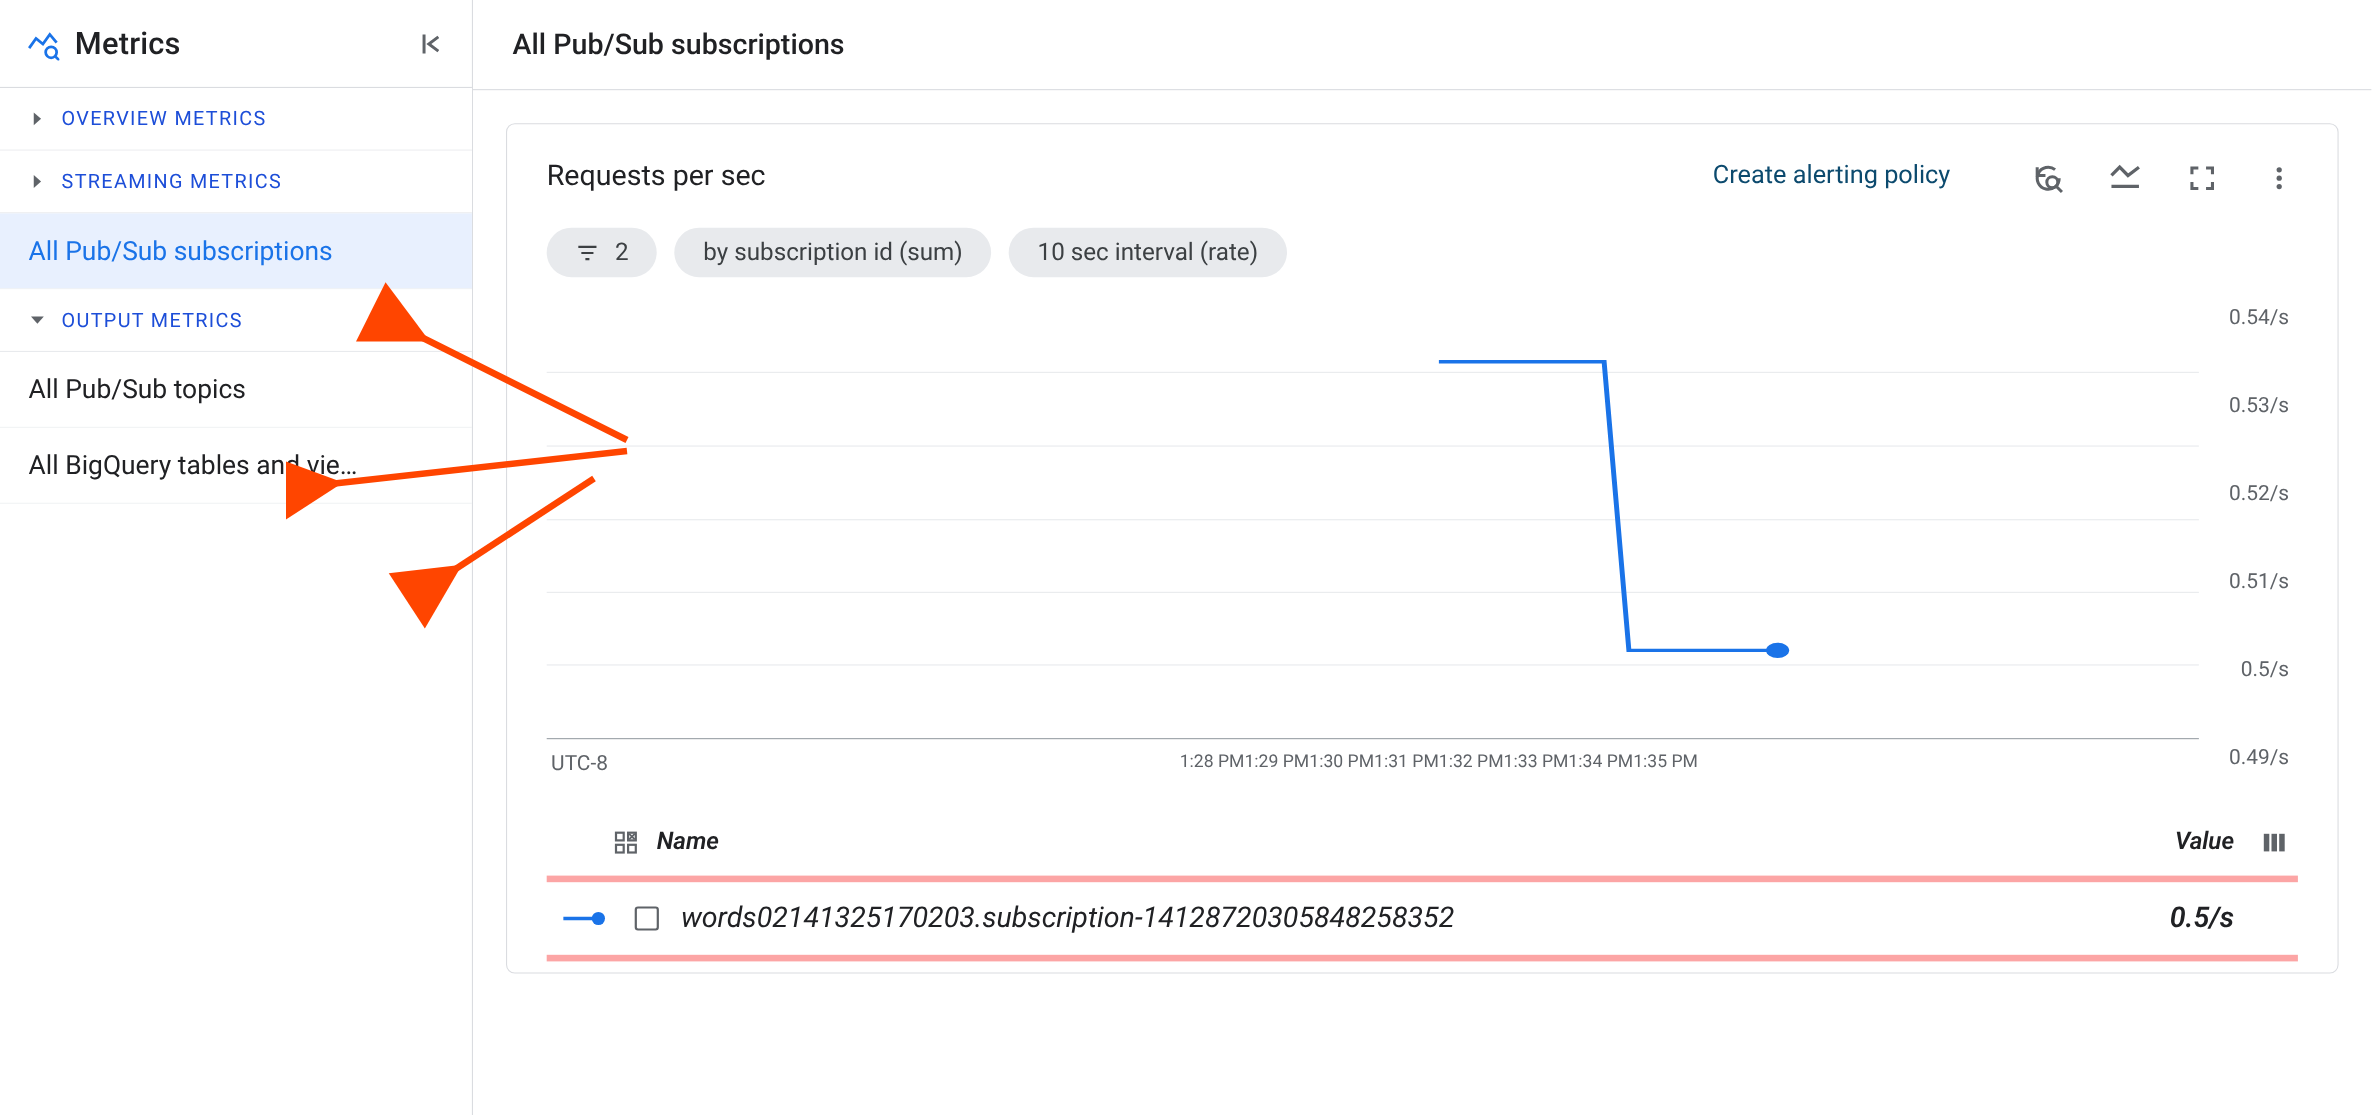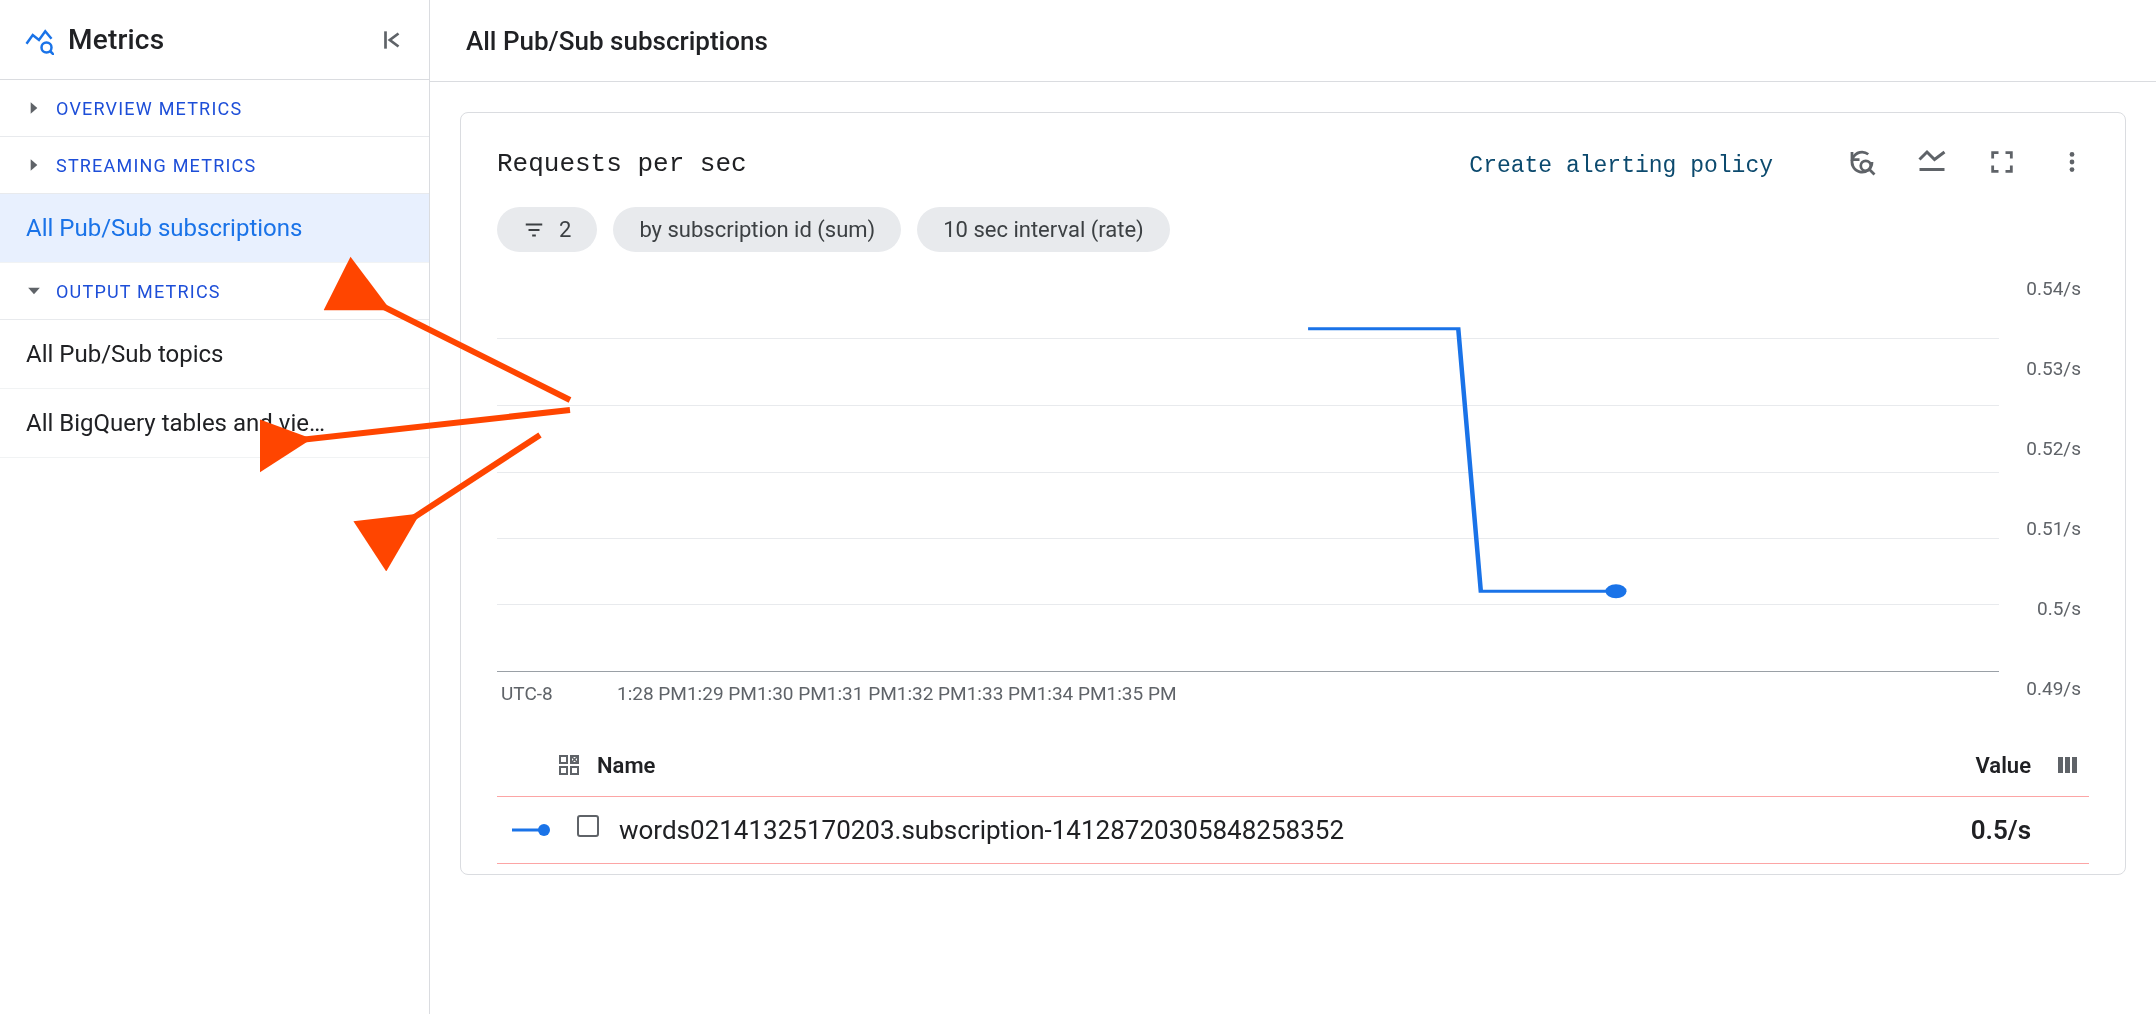--- a/index.html
+++ b/index.html
@@ -96,23 +96,22 @@
     flex:1;
   }
   .card {
     border: 1px solid #dadce0;
     border-radius: 8px;
     padding: 32px 36px 10px;
     background: #fff;
   }
   .card-header {
     display: flex;
-    align-items: flex-end;
+    align-items: flex-start;
     margin-bottom: 28px;
-    font-family: Liberation Mono, monospace;
   }
   .card-title {
     font-size: 26px;
     font-weight: 400;
     flex: 1;
   }
   .link-btn {
     color: #0c4a6e;
     font-size: 23px;
     cursor: pointer;
@@ -159,33 +158,34 @@
   .y-tick {
     position: absolute; right: 8px; transform: translateY(-50%); margin-top: 16px;
   }
   .x-axis {
     display:flex; margin-top:10px; padding-right:90px;
   }
   .x-tz {
     width: 120px; font-size:19px; color:#5f6368; padding-left:4px;
   }
   .x-ticks {
-    flex:1; display:flex; justify-content:flex-start;
-    font-size:19px; color:#5f6368;
+    flex:1; display:flex; justify-content:center;
+    font-size:16px; color:#5f6368;
   }
   .series-path {
     position:absolute; top:0; left:0; width:100%; height:100%;
     pointer-events:none;
   }
   
   .data-table { margin-top: 30px; }
   .dt-header, .dt-row {
-    display:flex; 
-    border-bottom:1px solid #fca5a5;
+    display:flex; align-items:center;
+    border-bottom:6px solid #fca5a5;
     padding: 18px 10px;
+    font-style: italic;
   }
   .dt-header { font-weight:600; font-size:22px; }
   .dt-row { font-size:26px; }
   .legend-mark {
     width:50px; display:flex; align-items:center; justify-content:center;
   }
   .checkbox {
     width:22px; height:22px; border:2px solid #5f6368; border-radius:3px;
     margin: 0 20px;
   }

